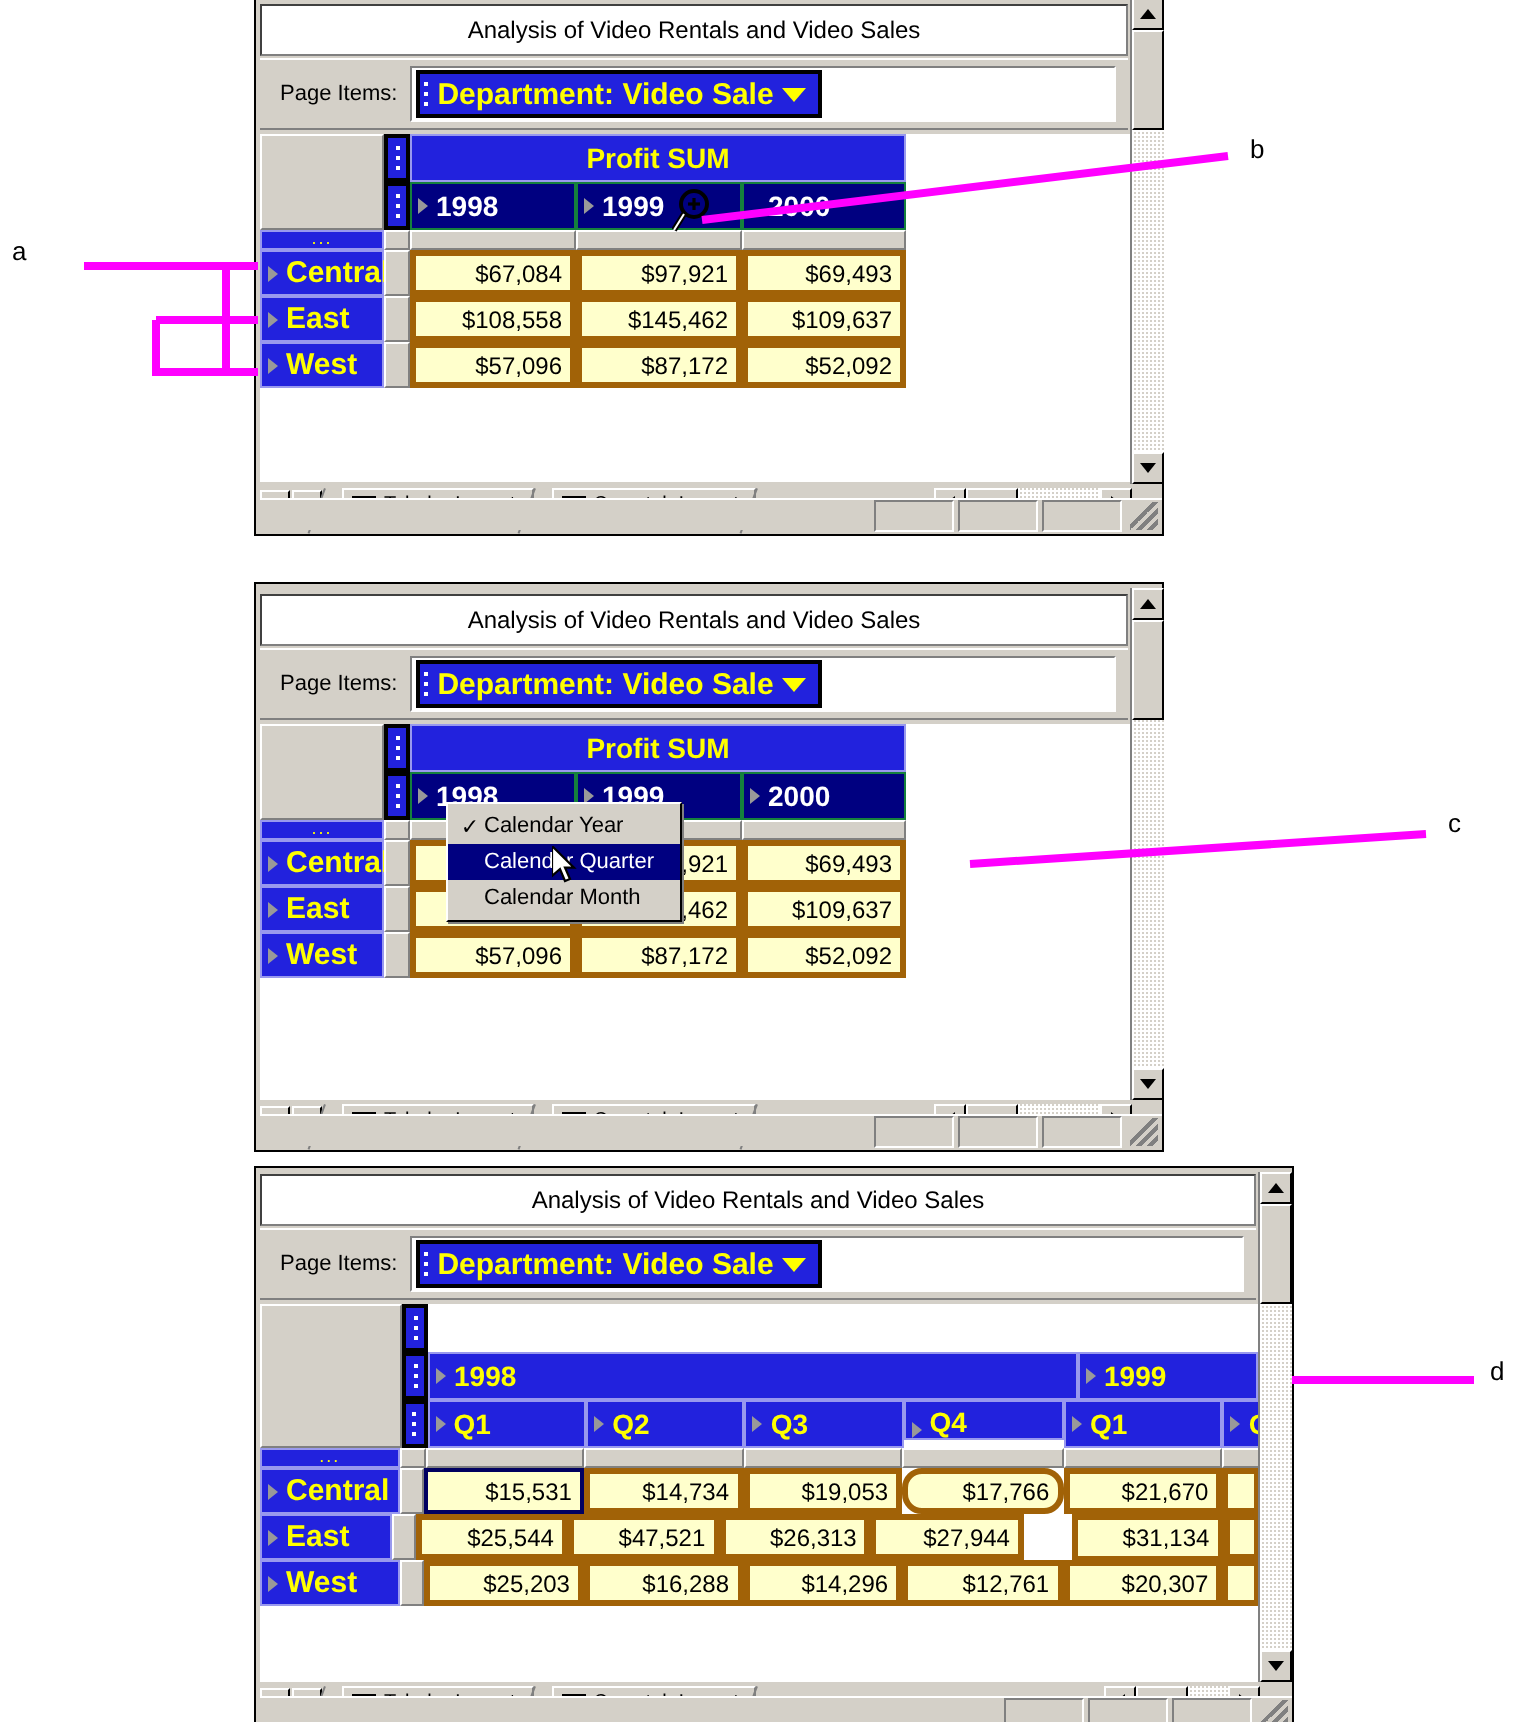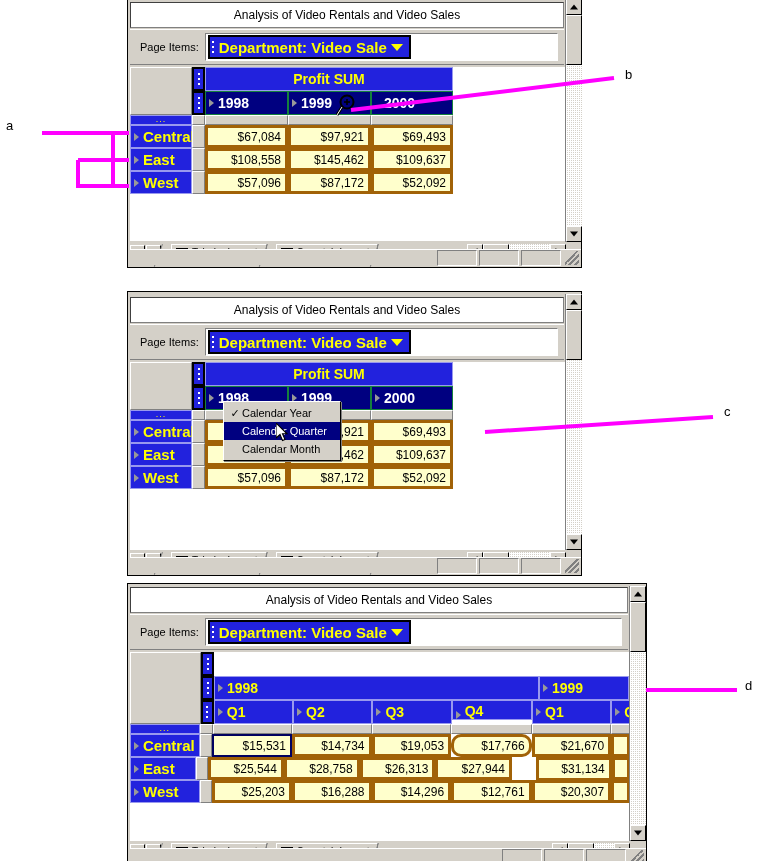--- a/index.html
+++ b/index.html
@@ -635,21 +635,21 @@
       <div class="datacell" style="width:81px;height:23px;">$21,670</div>
       <div class="datacell" style="width:19px;height:23px;"></div>
     </div>
     <div class="gridrow" style="height:23px;">
       <div class="rowhdr" style="width:71px;height:23px;">
         <span class="tri"></span>
         <span>East</span>
       </div>
       <div class="spacer-row-cell" style="width:13px;height:23px;"></div>
       <div class="datacell" style="width:81px;height:23px;">$25,544</div>
-      <div class="datacell" style="width:81px;height:23px;">$28,758</div>
+      <div class="datacell" style="width:81px;height:23px;">$47,521</div>
       <div class="datacell" style="width:81px;height:23px;">$26,313</div>
       <div class="datacell" style="width:82px;height:23px;">$27,944</div>
       <div class="datacell" style="width:81px;height:24px;margin-left:24px;">$31,134</div>
       <div class="datacell" style="width:19px;height:23px;"></div>
     </div>
     <div class="gridrow" style="height:23px;">
       <div class="rowhdr" style="width:71px;height:23px;">
         <span class="tri"></span>
         <span>West</span>
       </div>

